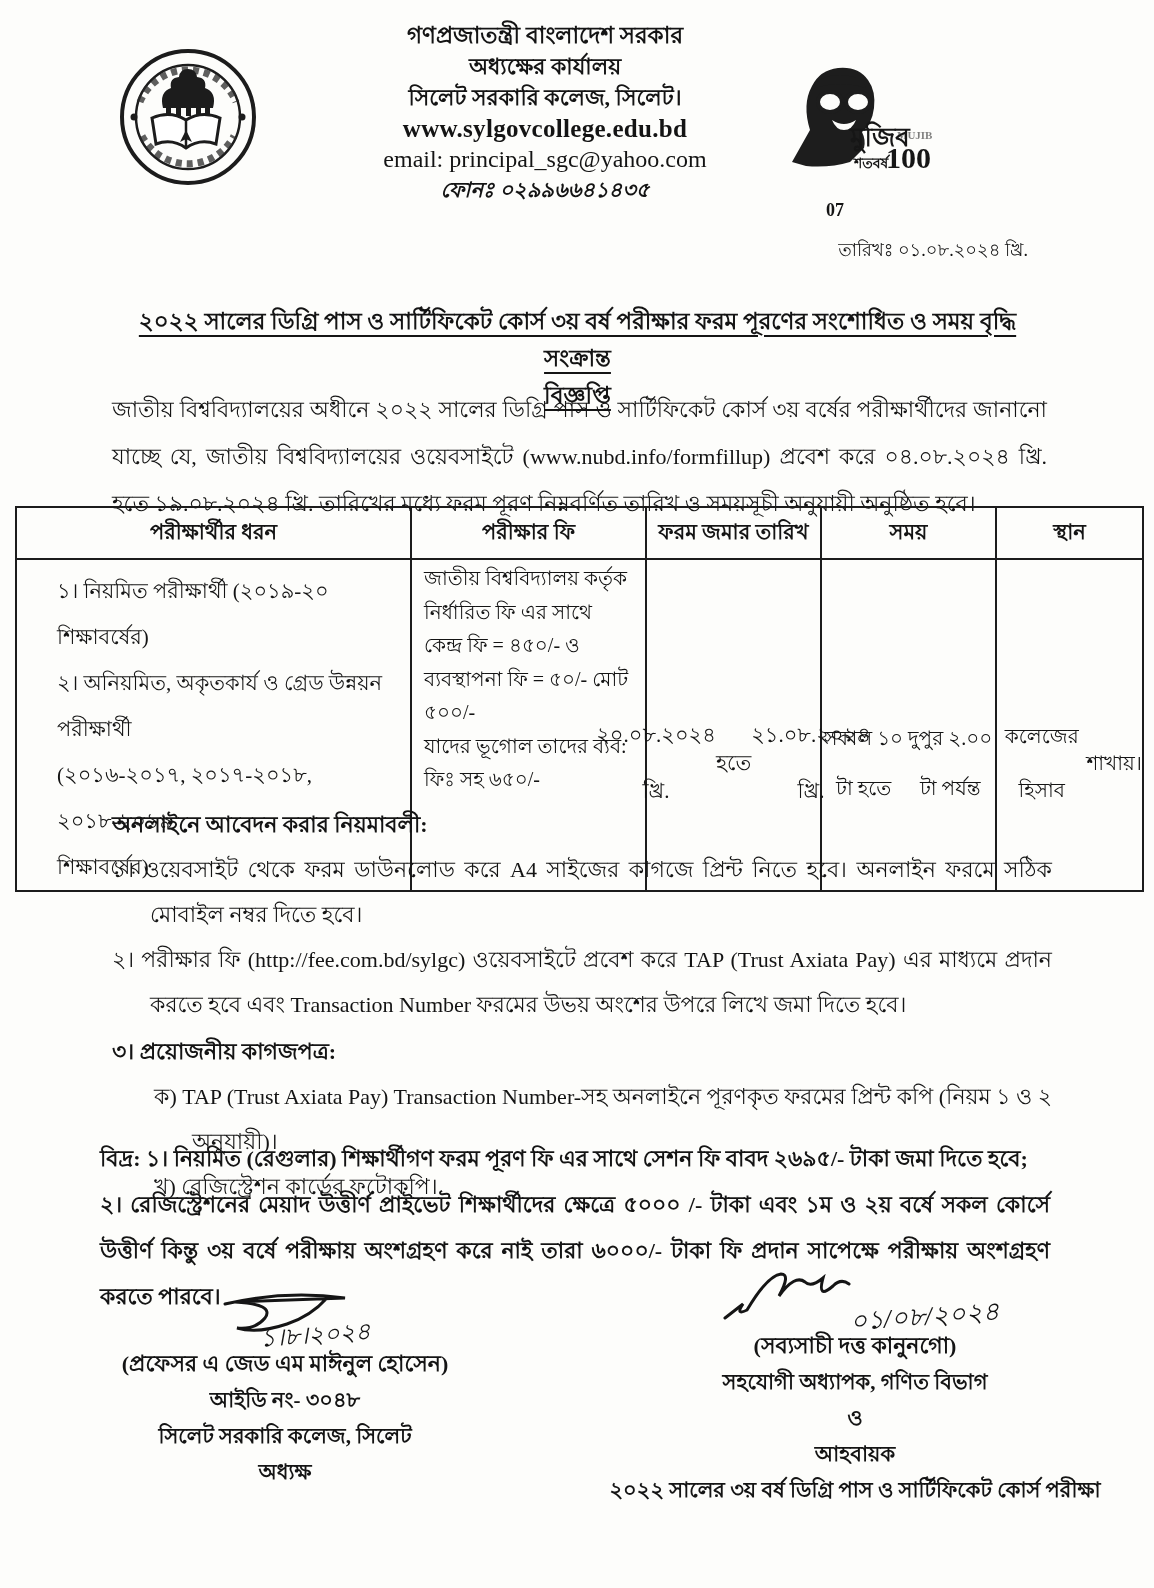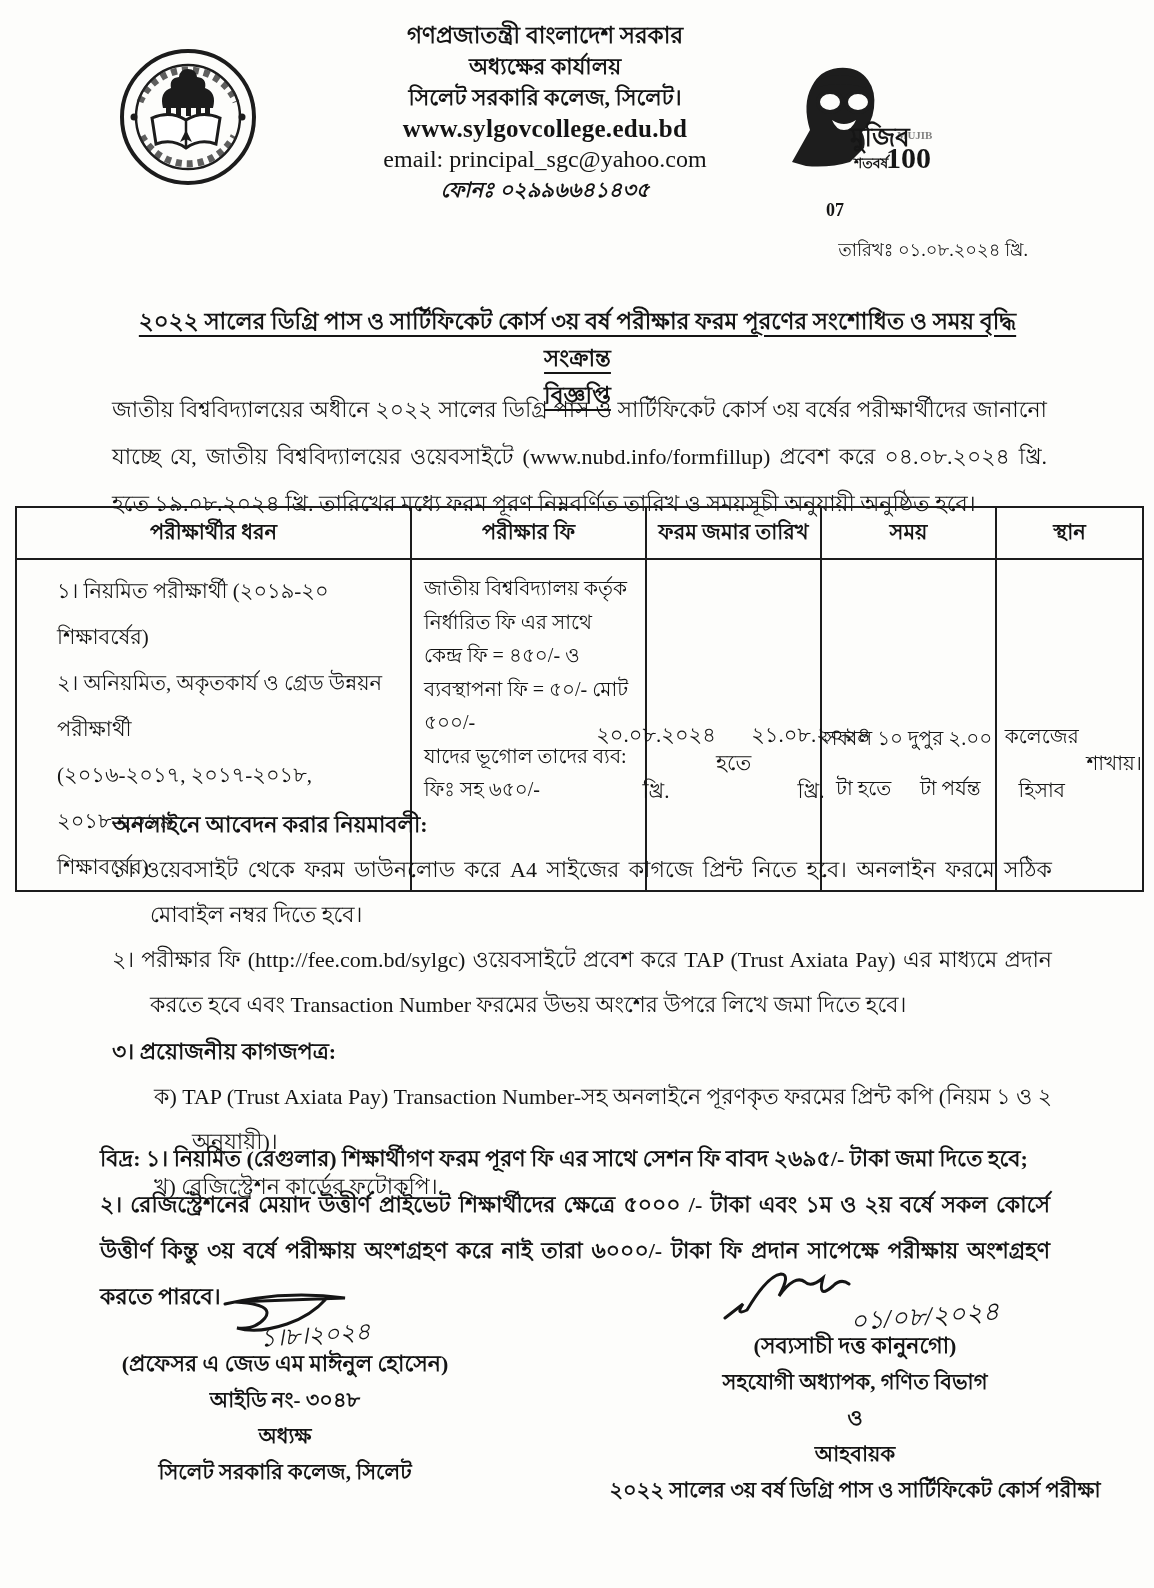--- a/index.html
+++ b/index.html
@@ -36,21 +36,21 @@
   
   .intro{left:112px;top:386px;width:935px;font-size:22px;line-height:47px;text-align:justify;}
 
   
   .notice-table{left:15px;top:506px;width:1127px;border-collapse:collapse;table-layout:fixed;}
   .notice-table th,.notice-table td{border:2px solid #1c1c1c;vertical-align:top;padding:0;}
   .notice-table th{height:50px;font-size:21px;font-weight:700;vertical-align:middle;}
   .notice-table td{height:232px;font-size:20px;}
   .c1{width:395px;} .c2{width:235px;} .c3{width:175px;} .c4{width:175px;} .c5{width:147px;}
   .cell-type{padding:8px 10px 0 14px;line-height:46px;font-size:21px;margin-left:26px;}
-  .cell-fee{padding:12px 6px 0 12px;line-height:33.5px;}
+  .cell-fee{padding:2px 6px 0 12px;line-height:33.5px;}
   .cell-mid{display:flex;flex-direction:row;justify-content:center;align-items:center;height:100%;text-align:center;margin-top:38px;}
   .cell-date .line{line-height:56px;font-size:21px;}
   .cell-time .line{line-height:50px;font-size:20px;}
   .cell-place .line{line-height:54px;font-size:20px;}
 
   
   .rules{left:112px;top:802px;width:940px;font-size:22px;line-height:45px;}
   .rules-heading{font-weight:700;}
   .rule-item{padding-left:38px;text-indent:-38px;text-align:justify;}
   .rule-sub{padding-left:80px;text-indent:-38px;}
@@ -214,22 +214,22 @@
 
   <div class="abs sig-left">
     <div class="sig-script">
       <svg width="240" height="60" viewBox="0 0 240 60">
         <path d="M60,18 q60,-14 120,-6 l-110,4 q40,2 30,16 q-10,12 -28,10 q20,6 50,-4 q24,-8 40,-26" fill="none" stroke="#151515" stroke-width="3" stroke-linecap="round"></path>
       </svg>
       <span class="sig-date-hand sig-left-date">১।৮।২০২৪</span>
     </div>
     <div class="sig-name">(প্রফেসর এ জেড এম মাঈনুল হোসেন)</div>
     <div class="sig-line">আইডি নং- ৩০৪৮</div>
+    <div class="sig-line">সিলেট সরকারি কলেজ, সিলেট</div>
     <div class="sig-line">অধ্যক্ষ</div>
-    <div class="sig-line">সিলেট সরকারি কলেজ, সিলেট</div>
   </div>
 
   <div class="abs sig-right">
     <div class="sig-script">
       <svg width="300" height="62" viewBox="0 0 300 62">
         <path d="M20,50 l18,-14 q-8,12 4,6 q20,-34 34,-36 q10,0 -2,22 q16,-22 26,-14 q6,6 18,-4 q-6,22 10,8 q8,-8 16,-2" fill="none" stroke="#151515" stroke-width="3" stroke-linecap="round"></path>
       </svg>
       <span class="sig-date-hand sig-right-date">০১/০৮/২০২৪</span>
     </div>
     <div class="sig-name">(সব্যসাচী দত্ত কানুনগো)</div>

